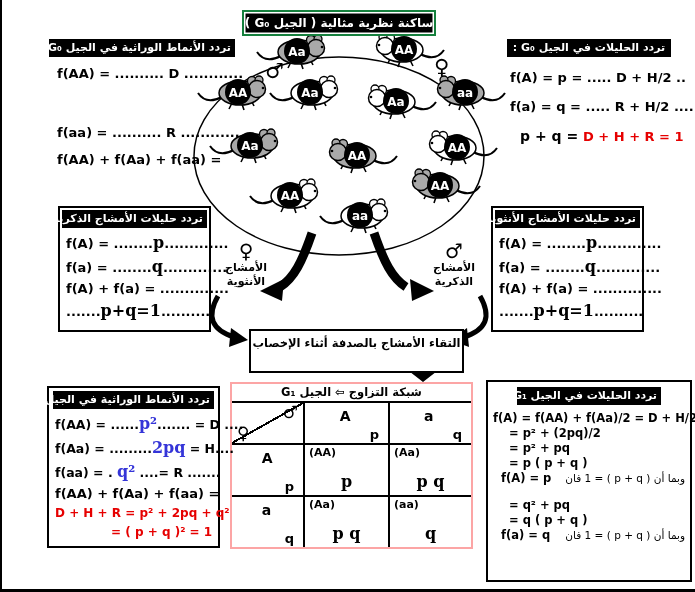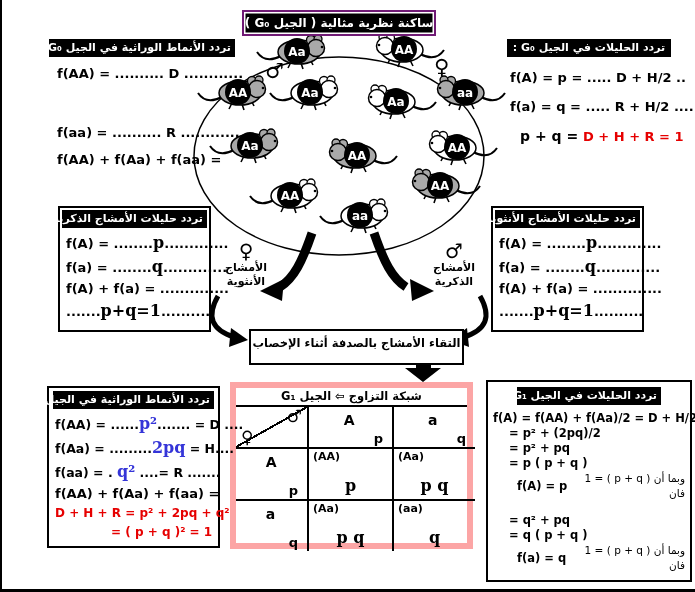--- a/index.html
+++ b/index.html
@@ -12,41 +12,41 @@
   svg text { font-family:"DejaVu Sans", sans-serif; }
   #diagram-layer { position:absolute; left:0; top:0; z-index:0; }
 
   .abs { position:absolute; z-index:1; }
   .hdr {
     background:#000; color:#fff; font-weight:bold; font-size:11px;
     text-align:center; direction:rtl; padding:2px 4px; line-height:14px; white-space:nowrap;
   }
   .title-box {
     left:240px; top:10px; width:194px; height:26px; background:#000;
-    border:2px solid #701a75; box-shadow:inset 0 0 0 1.5px #fff;
+    border:2px solid #15803d; box-shadow:inset 0 0 0 1.5px #fff;
     color:#fff; font-weight:bold; font-size:12px; text-align:center;
     line-height:22px; direction:rtl; white-space:nowrap;
   }
   .formula { font-weight:bold; font-size:13px; color:#000; white-space:nowrap; }
   .hand { font-family:"DejaVu Serif", serif; font-weight:bold; font-size:16px; }
   .red { color:var(--red); }
   .blue { color:var(--blue); }
   .box { border:2px solid #000; background:#fff; }
   .gamete-box { width:153px; height:126px; padding:2px; }
   .gamete-box .row { margin:5px 2px 0 4px;text-align:right; }
   .side-label { text-align:center; font-weight:bold; color:#000; z-index:1; }
   .side-label .sym { font-size:20px; line-height:20px; }
   .side-label .lbl { font-size:11px; line-height:14px; direction:rtl; }
   .fert-box {
-    left:247px; top:329px; width:215px; height:36px; border:2.5px solid #000;
+    left:247px; top:329px; width:215px; height:44px; border:2.5px solid #000;
     background:#fff; text-align:center; font-weight:bold; font-size:11.5px;
     line-height:25px; direction:rtl; white-space:nowrap;
   }
   
-  .punnett { left:228px; top:382px; width:243px; height:167px; border:6px solid #fca5a5; background:#fff; }
+  .punnett { left:228px; top:382px; width:243px; height:167px; border:2px solid #fca5a5; background:#fff; }
   .punnett .ptitle {
     height:19px; border-bottom:2px solid #000; text-align:center; direction:rtl;
     font-weight:bold; font-size:11.5px; line-height:17px; white-space:nowrap;
   }
   .pgrid { display:grid; grid-template-columns:73px 85px 81px; grid-template-rows:42px 52px 50px; }
   .pcell { position:relative; }
   .pcell.br { border-right:2px solid #000; }
   .pcell.bb { border-bottom:2px solid #000; }
   .pcell.corner { background:linear-gradient(to bottom right,
       transparent calc(50% - 1px), #000 calc(50% - 1px) calc(50% + 1px), transparent calc(50% + 1px)); }
@@ -55,21 +55,21 @@
   .pcell .allele { position:absolute; top:5px; left:42%; font-size:14px; font-weight:bold; }
   .pcell .freq { position:absolute; bottom:1px; right:9px; font-size:13px; font-weight:bold; }
   .pcell .gen { position:absolute; top:1px; left:4px; font-size:11px; font-weight:bold; }
   .pcell .val { position:absolute; bottom:4px; left:0; right:0; text-align:center; }
   
   .g1-geno { left:45px; top:386px; width:173px; height:162px; padding:3px 4px; }
   .g1-geno .row { margin:5px 0 0 2px; font-size:12.5px; }
   .g1-alleles { left:484px; top:380px; width:206px; height:202px; padding:3px 5px; }
   .g1-alleles .line { font-size:11.5px; font-weight:bold; color:#000; white-space:nowrap; line-height:15px; }
   .g1-alleles .cont { padding-left:16px; }
-  .g1-alleles .resline { display:flex; justify-content:space-between; align-items:center; line-height:15px;margin-left:16px; }
+  .g1-alleles .resline { display:flex; justify-content:space-between; align-items:center; line-height:15px; }
   .g1-alleles .cond { font-size:10.5px; direction:rtl; font-weight:normal; }
 </style>
 </head>
 <body>
 
 <div id="page">
 
   <svg id="diagram-layer" width="695" height="592" viewBox="0 0 695 592">
     <ellipse cx="337" cy="156" rx="145" ry="99" fill="#fff" stroke="#000" stroke-width="1.5"></ellipse>
     <text x="263" y="78" font-size="21" font-weight="bold">♂</text>

